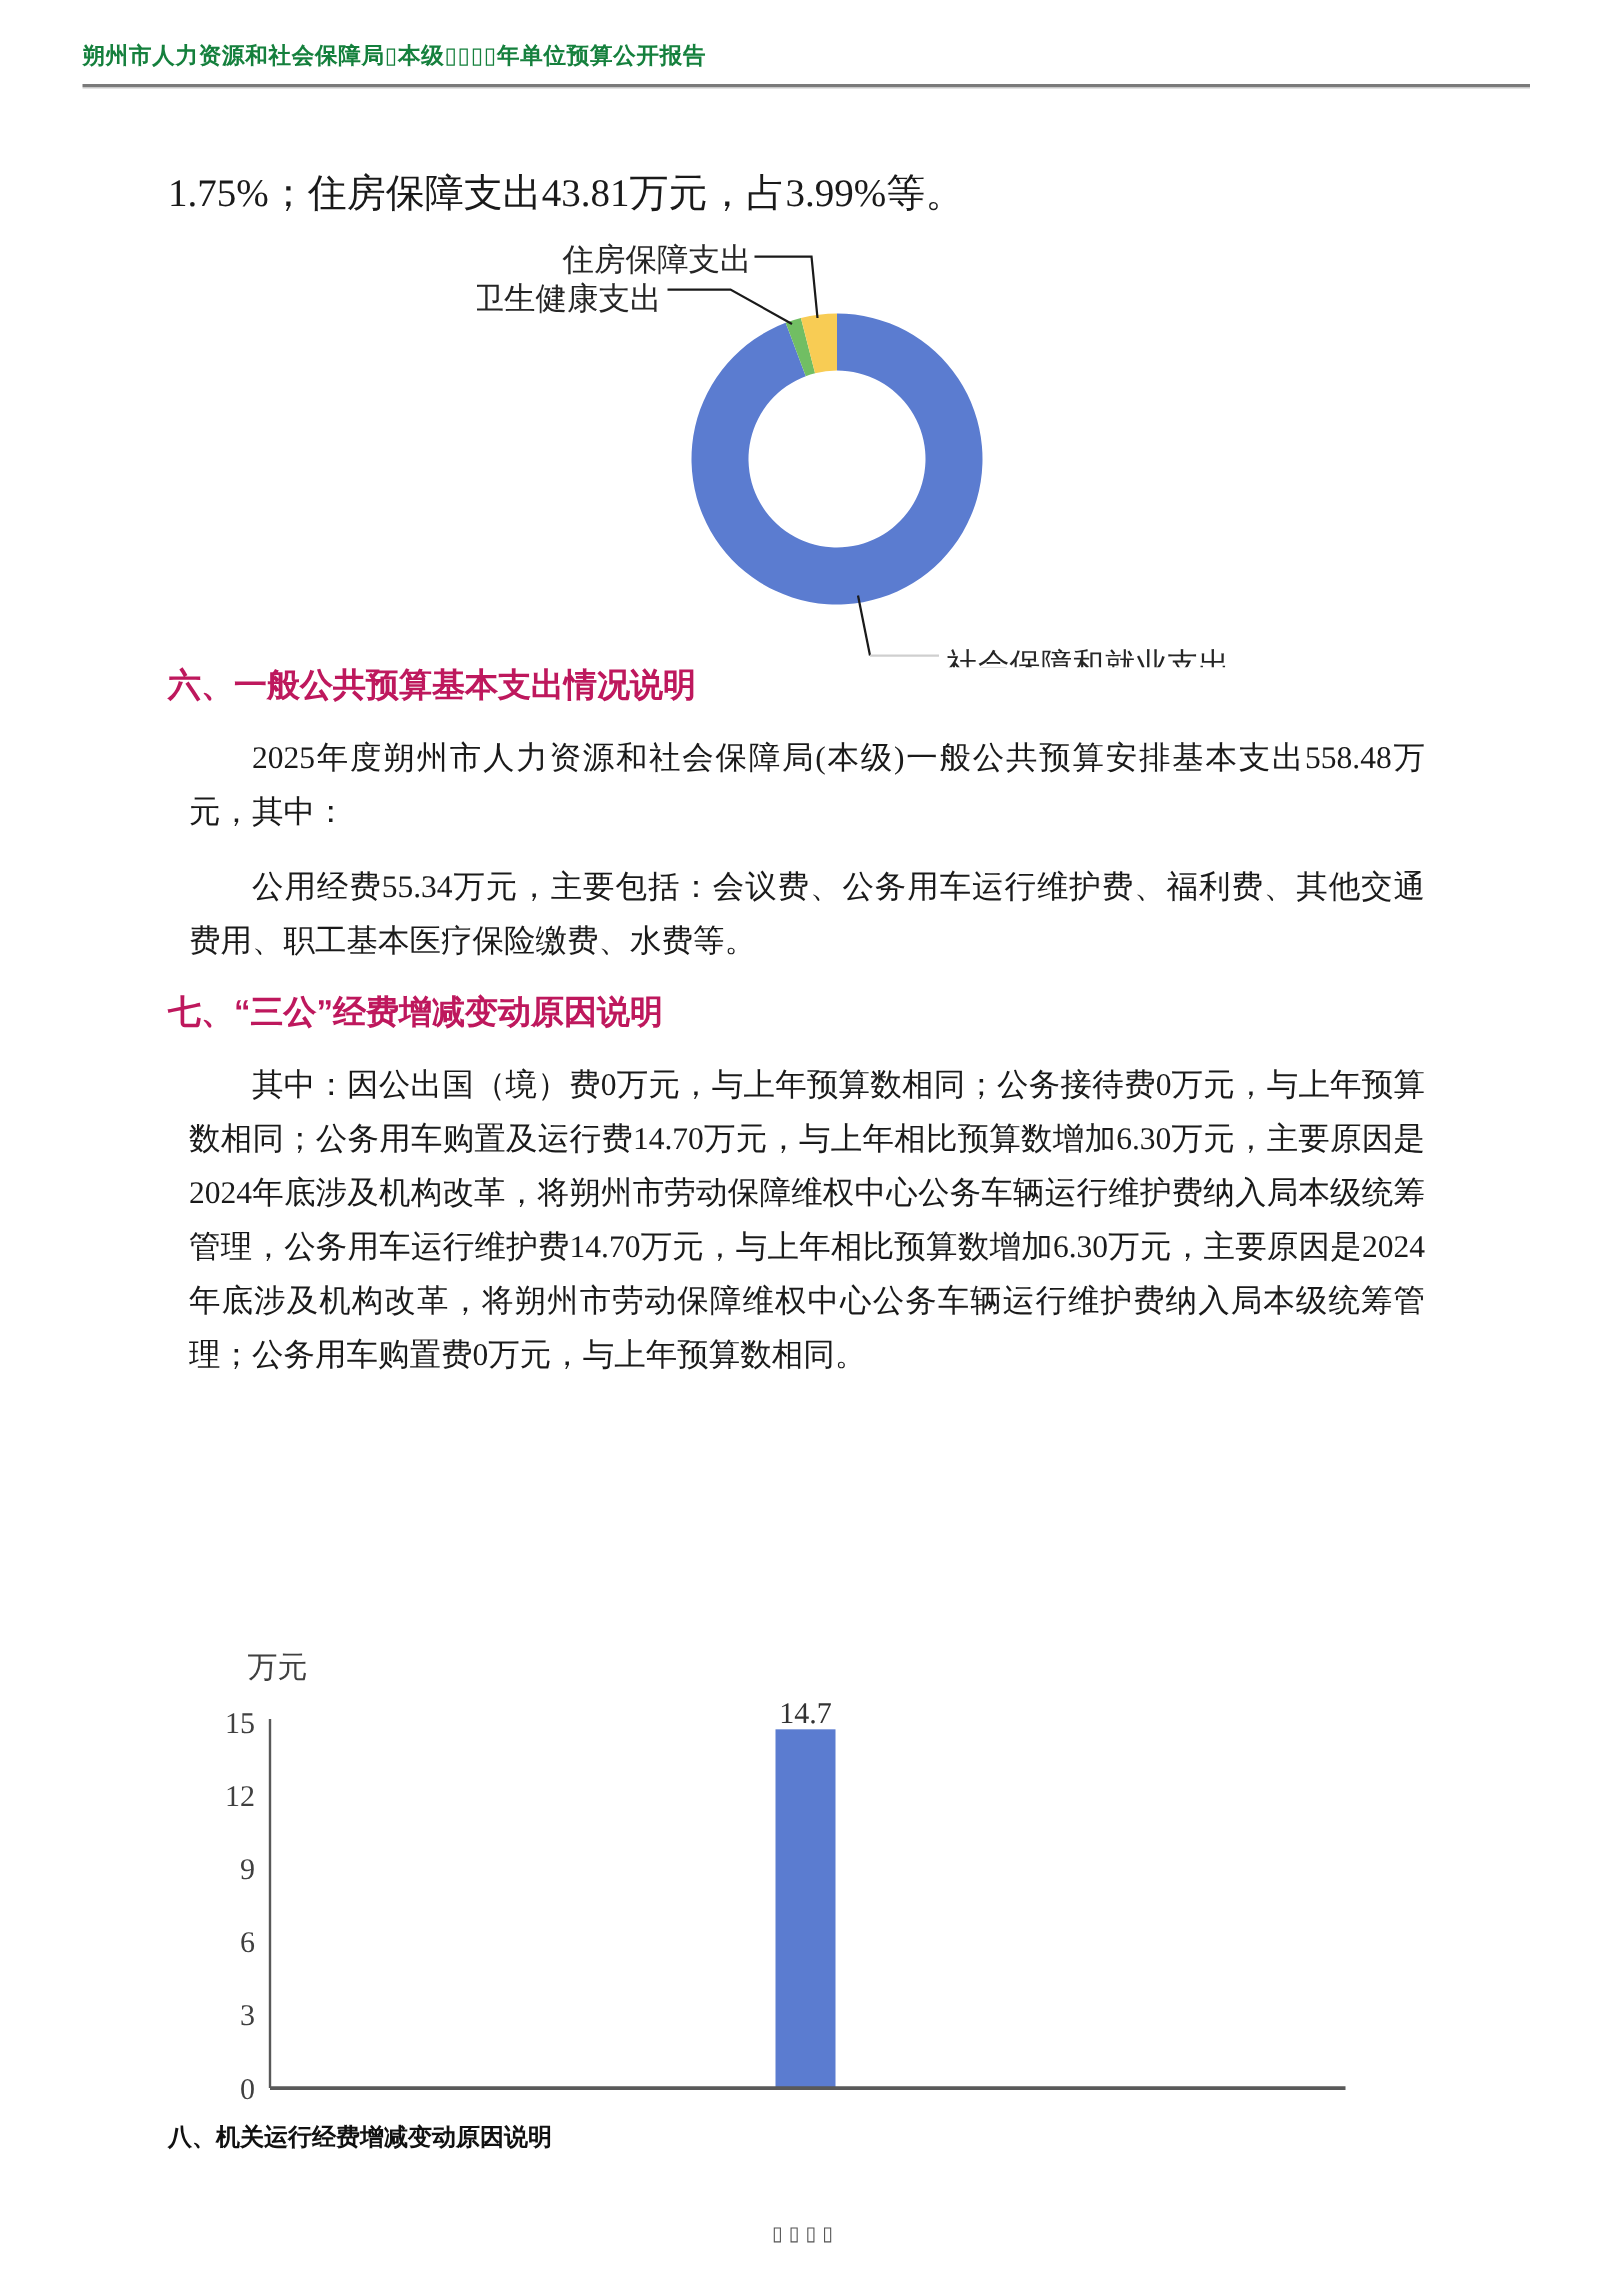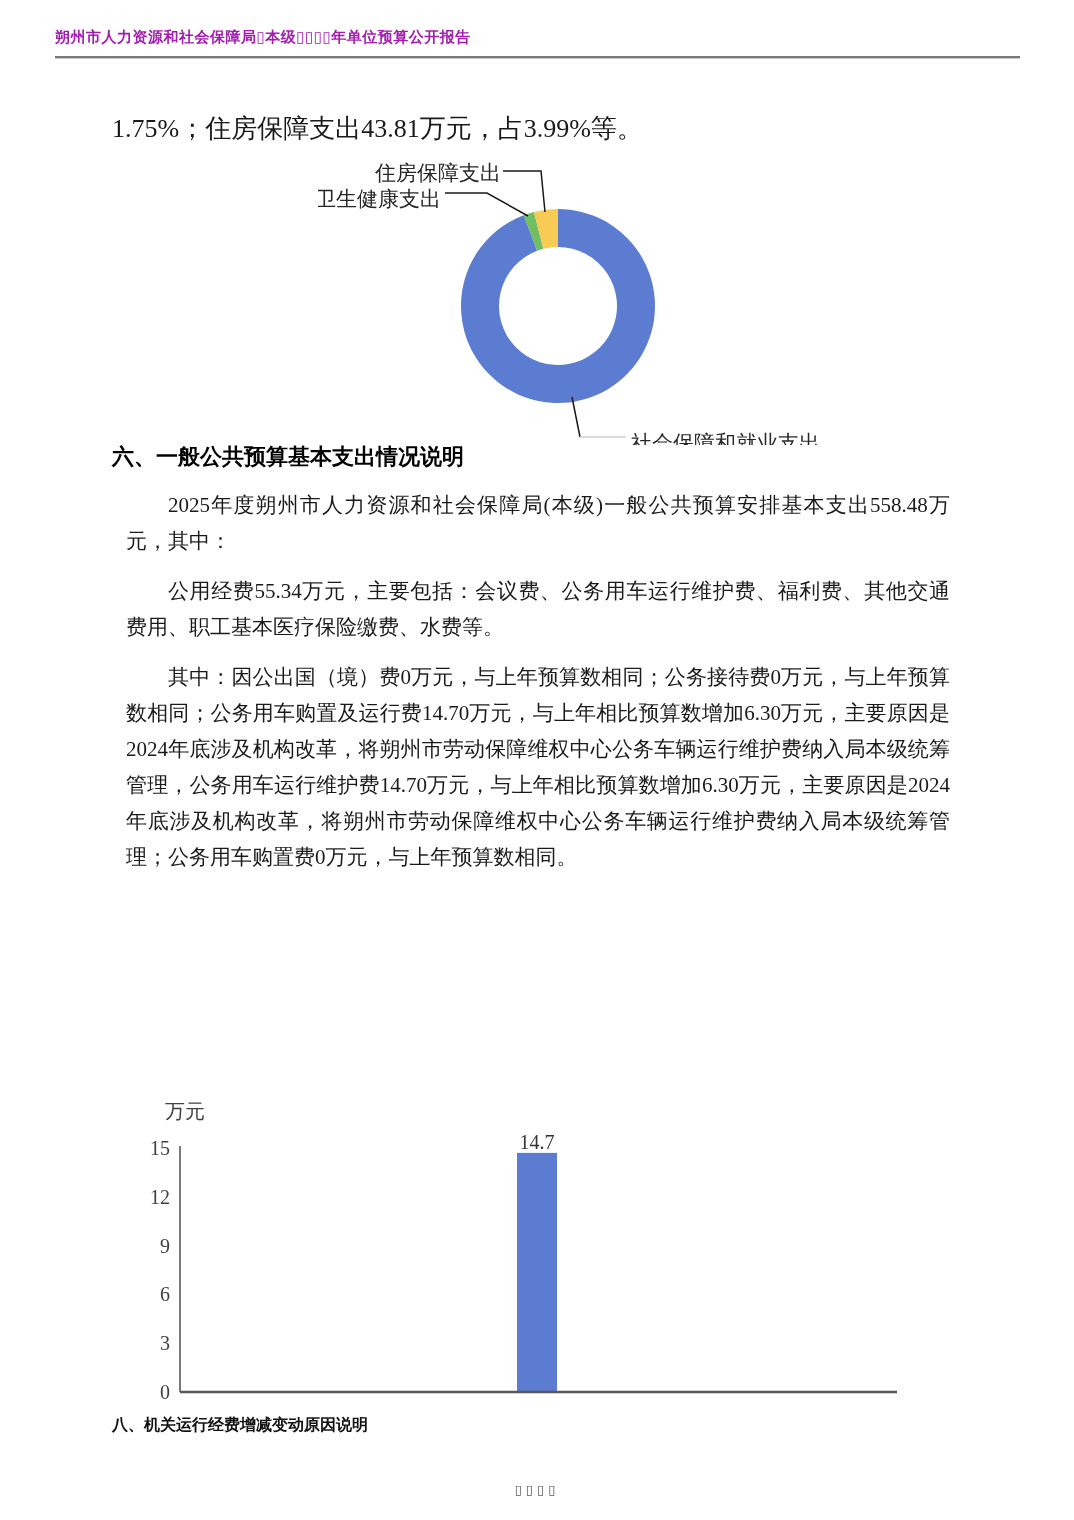--- a/index.html
+++ b/index.html
@@ -8,39 +8,39 @@
     width:1074px;height:1520px;
     margin:0 auto;
     background:#ffffff;
     font-family:"Liberation Serif","DejaVu Serif",serif;
     color:#1a1a1a;
     overflow:hidden;
   }
   .doc-header{
     position:absolute;left:55px;top:28px;width:965px;
     font-family:"Liberation Sans","DejaVu Sans",sans-serif;
-    font-weight:bold;font-size:15px;color:#a21caf;
+    font-weight:bold;font-size:15px;color:#15803d;
     letter-spacing:.5px;white-space:nowrap;
   }
   .doc-header-rule{
     position:absolute;left:55px;top:56px;width:965px;height:0;
     border-top:2px solid #7a7a7a;border-bottom:1px solid #c8c8c8;
   }
   .intro-line{
     position:absolute;left:112px;top:112px;width:852px;
     font-size:26px;line-height:34px;
   }
   .donut-wrap{position:absolute;left:300px;top:148px;width:520px;height:297px;overflow:hidden;margin-left:18px;}
   .flow{
     position:absolute;left:112px;top:441px;width:852px;
   }
   .sec-heading{
     font-family:"Liberation Sans","DejaVu Sans",sans-serif;
     font-weight:bold;font-size:22px;line-height:32px;
-    margin:0 0 6px 0;color:#000000;
+    margin:0 0 6px 0;color:#be185d;
   }
   .sec-heading.mt{margin-top:8px;}
   .para{
     font-size:21px;line-height:36px;margin:14px;
     text-align:justify;text-indent:2em;
   }
   .barchart-wrap{position:absolute;left:130px;top:1098px;width:780px;height:302px;}
   .sec8-heading{
     position:absolute;left:112px;top:1402px;
     font-family:"Liberation Sans","DejaVu Sans",sans-serif;
@@ -76,20 +76,21 @@
         <polyline points="254,249 262,289" fill="none" stroke="#1a1a1a" stroke-width="1.5"></polyline>
         <polyline points="262,289 308,289" fill="none" stroke="#cfcfcf" stroke-width="1.5"></polyline>
         <text x="313" y="302" text-anchor="start" font-size="21" fill="#262626">社会保障和就业支出</text>
       </svg>
   </div>
 
   <div class="flow">
     <h2 class="sec-heading">六、一般公共预算基本支出情况说明</h2>
     <p class="para">2025年度朔州市人力资源和社会保障局(本级)一般公共预算安排基本支出558.48万元，其中：</p>
     <p class="para">公用经费55.34万元，主要包括：会议费、公务用车运行维护费、福利费、其他交通费用、职工基本医疗保险缴费、水费等。</p>
+    <h2 class="sec-heading mt">七、“三公”经费增减变动原因说明</h2>
     <p class="para">其中：因公出国（境）费0万元，与上年预算数相同；公务接待费0万元，与上年预算数相同；公务用车购置及运行费14.70万元，与上年相比预算数增加6.30万元，主要原因是2024年底涉及机构改革，将朔州市劳动保障维权中心公务车辆运行维护费纳入局本级统筹管理，公务用车运行维护费14.70万元，与上年相比预算数增加6.30万元，主要原因是2024年底涉及机构改革，将朔州市劳动保障维权中心公务车辆运行维护费纳入局本级统筹管理；公务用车购置费0万元，与上年预算数相同。</p>
   </div>
 
   <div class="barchart-wrap">
     <svg id="bar-svg" width="780" height="302" viewBox="0 0 780 302">
         <text x="40" y="301" text-anchor="end" font-size="20" fill="#404040">0</text>
         <text x="40" y="252.2" text-anchor="end" font-size="20" fill="#404040">3</text>
         <text x="40" y="203.39999999999998" text-anchor="end" font-size="20" fill="#404040">6</text>
         <text x="40" y="154.6" text-anchor="end" font-size="20" fill="#404040">9</text>
         <text x="40" y="105.79999999999998" text-anchor="end" font-size="20" fill="#404040">12</text>

